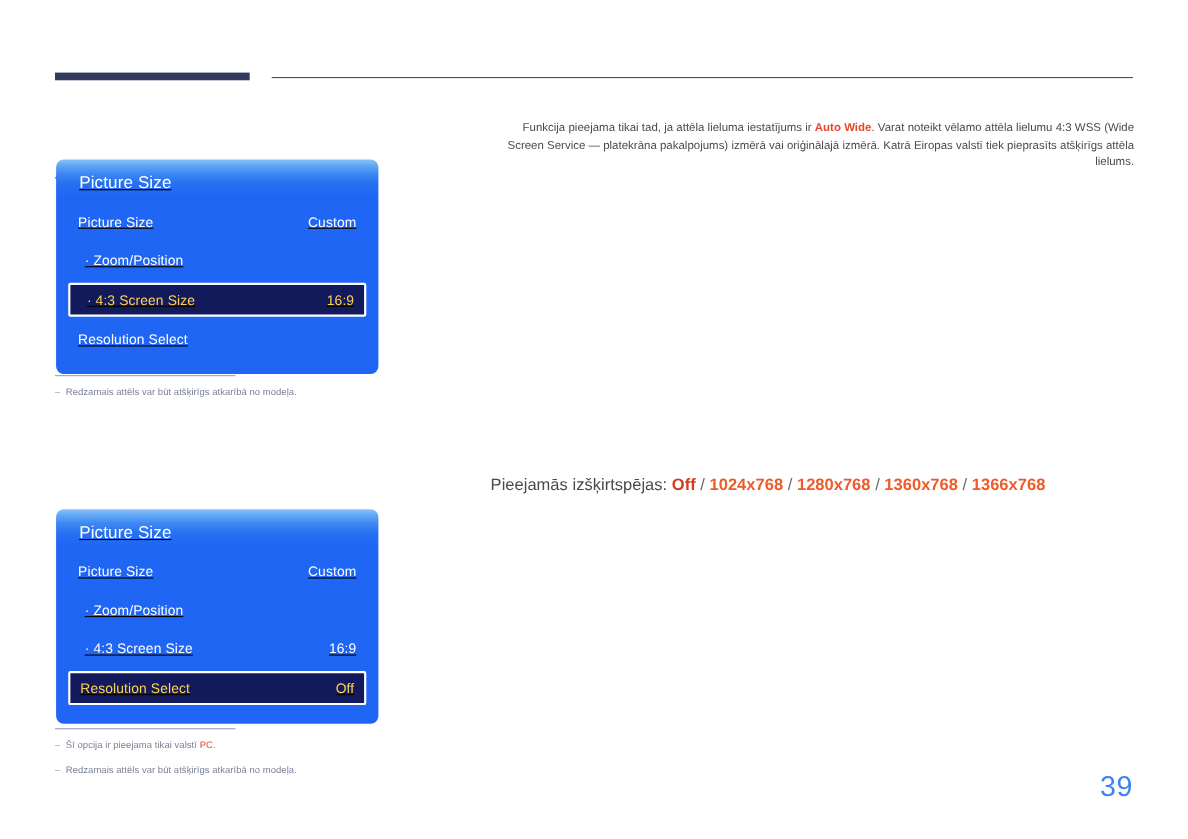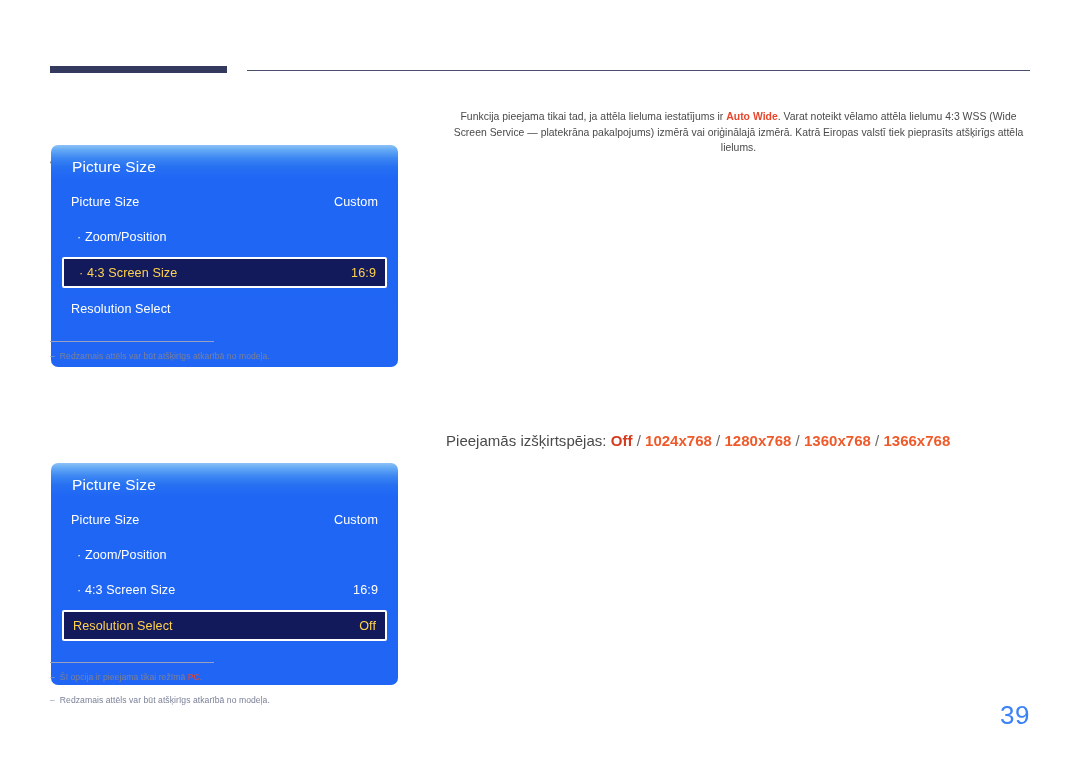--- a/index.html
+++ b/index.html
@@ -43,27 +43,28 @@
     white-space: nowrap;
     margin-top: 48px;
   }
   #title-1 { top: 100px; }
   #title-2 { top: 419px; }
 
   
   .osd {
     position: absolute;
     left: 51px;
-    width: 347px;
+    width: 293px;
     border-radius: 7px;
     overflow: hidden;
     background: linear-gradient(to bottom,
       #8cc2f7 0px, #64a9f5 5px, #3d87f3 13px, #2670f2 22px,
       #1f66f5 34px, #2065f4 100%);
-    padding-bottom: 44px;
+    padding-bottom: 17px;
+    text-decoration: underline;
   }
   #osd-1 { top: 145px; }
   #osd-2 { top: 463px; }
 
   .osd-head {
     color: #ffffff;
     font-size: 15.5px;
     padding: 13px 0 11px 21px;
     letter-spacing: 0.1px;
   }
@@ -119,21 +120,21 @@
 
   
   .body-col { position: absolute; left: 446px; width: 585px; }
   #body-1 { top: 99px; }
   #body-2 { top: 419px; }
 
   .para {
     font-size: 10.4px;
     line-height: 15.4px;
     color: #4a4a4a;
-    text-align: center;
+    text-align: right;
     letter-spacing: 0.02px;
   }
   .para .strong-red { color: #e8472c; font-weight: bold; }
 
   .res-line {
     margin-top: 13px;
     font-size: 15px;
     color: #4a4a4a;
     letter-spacing: 0.02px;
     white-space: nowrap;
@@ -220,21 +221,21 @@
     <div class="osd-row sel">
       <span class="lbl">Resolution Select</span>
       <span class="val">Off</span>
     </div>
   </div>
 
   <div class="fn-block" id="fn-2">
     <div class="fn-rule"></div>
     <div class="fn-item">
       <span class="fn-dash">–</span>
-      <span><span>Šī opcija ir pieejama tikai režīmā </span><span class="hl">PC</span><span>.</span></span>
+      <span><span>Šī opcija ir pieejama tikai valstī </span><span class="hl">PC</span><span>.</span></span>
     </div>
     <div class="fn-item">
       <span class="fn-dash">–</span>
       <span>Redzamais attēls var būt atšķirīgs atkarībā no modeļa.</span>
     </div>
   </div>
 
   <div class="body-col" id="body-2">
     <div class="res-line">
       <span>Pieejamās izšķirtspējas: </span><span class="off">Off</span><span id="res-rest"><span class="sep"> / </span><span class="res">1024x768</span><span class="sep"> / </span><span class="res">1280x768</span><span class="sep"> / </span><span class="res">1360x768</span><span class="sep"> / </span><span class="res">1366x768</span></span>

